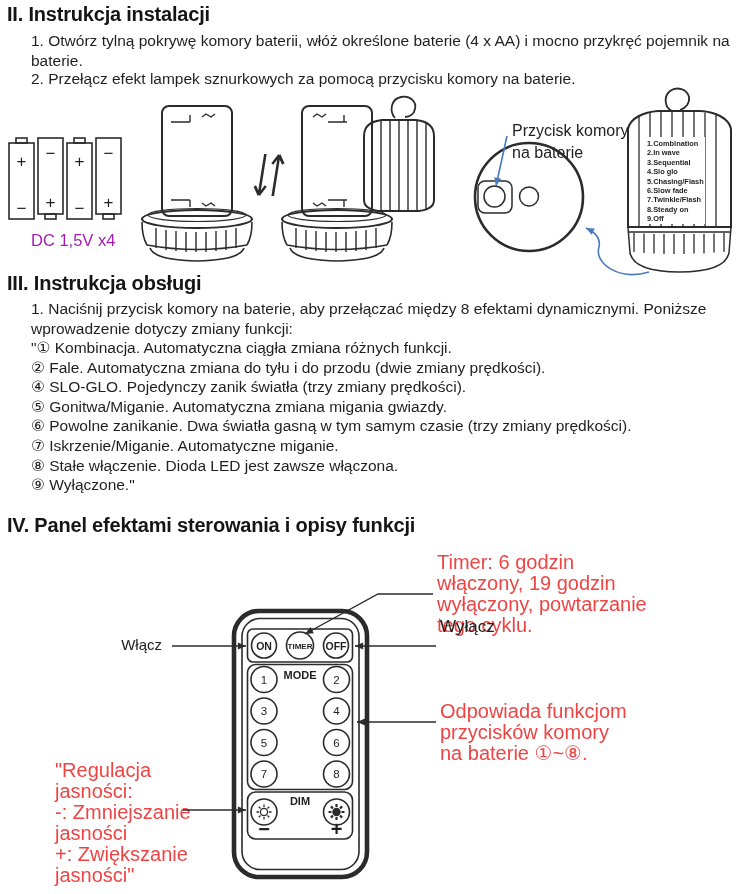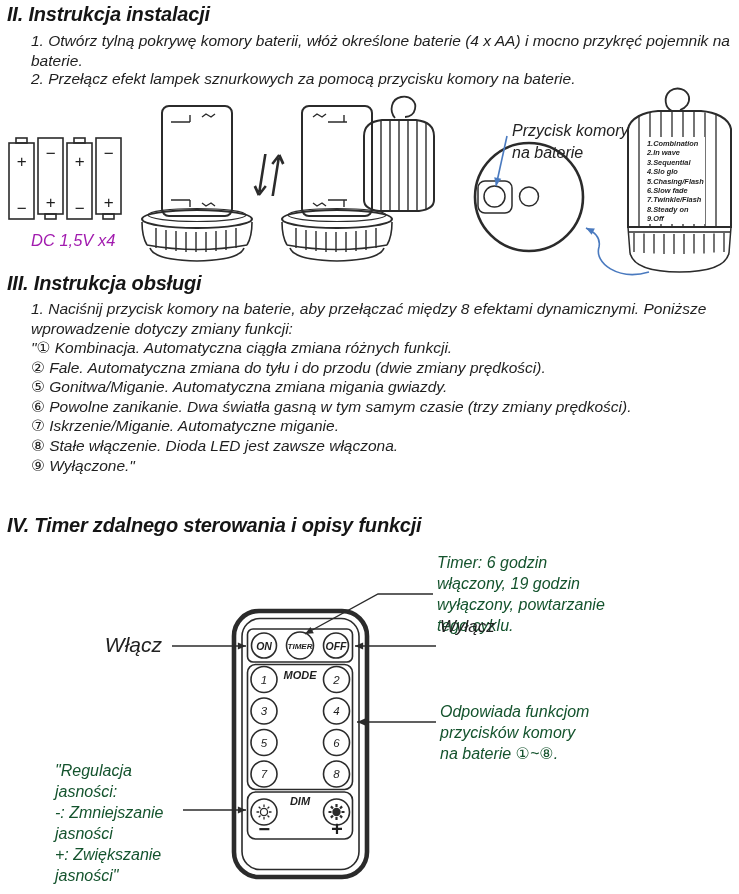--- a/index.html
+++ b/index.html
@@ -1,24 +1,24 @@
 <!DOCTYPE html>
 <html style="--arrow-blue: #4a7abf;"><head>
 <meta charset="utf-8">
 <style>
   html,body{margin:0;padding:0;background:#fff;}
   .page{
     position:relative;width:739px;height:894px;background:#fff;overflow:hidden;
-    font-family:"Liberation Sans","DejaVu Sans",sans-serif;color:#1e1e1e;font-style:italic;
+    font-family:"Liberation Sans","DejaVu Sans",sans-serif;color:#1e1e1e;
   }
   .abs{position:absolute;}
   .h2{font-weight:bold;font-size:20px;letter-spacing:-0.2px;color:#151515;white-space:nowrap;}
   .body-text{font-size:15.5px;line-height:19.5px;color:#1f1f1f;margin-left:24px;}
   .op-items div{white-space:nowrap;}
-  .note{font-size:16px;line-height:21px;color:#14532d;}
+  .note{font-size:20px;line-height:21px;color:#ef4444;}
   .note div{white-space:nowrap;}
   .small-label{font-size:16px;line-height:22px;color:#222;white-space:nowrap;}
   .cap-label{font-size:16.5px;color:#a21caf;white-space:nowrap;}
   svg{display:block;}
   .ink{stroke:#2b2b2b;fill:none;}
   .ink-f{fill:#2b2b2b;stroke:none;}
   .svg-txt{fill:#1e1e1e;font-family:"Liberation Sans","DejaVu Sans",sans-serif;}
   .overlay{pointer-events:none;}
 </style>
 </head>
@@ -131,37 +131,38 @@
       <text x="27" y="126.8">8.Steady on</text>
       <text x="27" y="136.2">9.Off</text>
     </g>
   </svg>
 
   <div class="abs h2" style="left:7px;top:272px;">III. Instrukcja obsługi</div>
   <div class="abs body-text" style="left:7px;top:299px;width:706px;line-height:20px;">1. Naciśnij przycisk komory na baterie, aby przełączać między 8 efektami dynamicznymi. Poniższe wprowadzenie dotyczy zmiany funkcji:</div>
   <div class="abs body-text op-items" style="left:7px;top:338px;line-height:19.6px;">
     <div>"① Kombinacja. Automatyczna ciągła zmiana różnych funkcji.</div>
     <div>② Fale. Automatyczna zmiana do tyłu i do przodu (dwie zmiany prędkości).</div>
+    <div>④ SLO-GLO. Pojedynczy zanik światła (trzy zmiany prędkości).</div>
     <div>⑤ Gonitwa/Miganie. Automatyczna zmiana migania gwiazdy.</div>
     <div>⑥ Powolne zanikanie. Dwa światła gasną w tym samym czasie (trzy zmiany prędkości).</div>
     <div>⑦ Iskrzenie/Miganie. Automatyczne miganie.</div>
     <div>⑧ Stałe włączenie. Dioda LED jest zawsze włączona.</div>
     <div>⑨ Wyłączone."</div>
   </div>
 
-  <div class="abs h2" style="left:7px;top:514px;">IV. Timer zdalnego sterowania i opisy funkcji</div>
+  <div class="abs h2" style="left:7px;top:514px;">IV. Panel efektami sterowania i opisy funkcji</div>
 
   <div class="abs note" style="left:437px;top:552px;">
     <div>Timer: 6 godzin</div>
     <div>włączony, 19 godzin</div>
     <div>wyłączony, powtarzanie</div>
     <div>tego cyklu.</div>
   </div>
 
-  <div class="abs small-label" style="left:88px;top:634px;width:74px;text-align:right;font-size:21px;">Włącz</div>
+  <div class="abs small-label" style="left:88px;top:634px;width:74px;text-align:right;font-size:15px;">Włącz</div>
   <div class="abs small-label" style="left:440px;top:616px;font-size:17px;">Wyłącz</div>
 
   <div class="abs note" style="left:440px;top:701px;">
     <div>Odpowiada funkcjom</div>
     <div>przycisków komory</div>
     <div>na baterie ①~⑧.</div>
   </div>
 
   <div class="abs note" style="left:55px;top:760px;">
     <div>"Regulacja</div>

